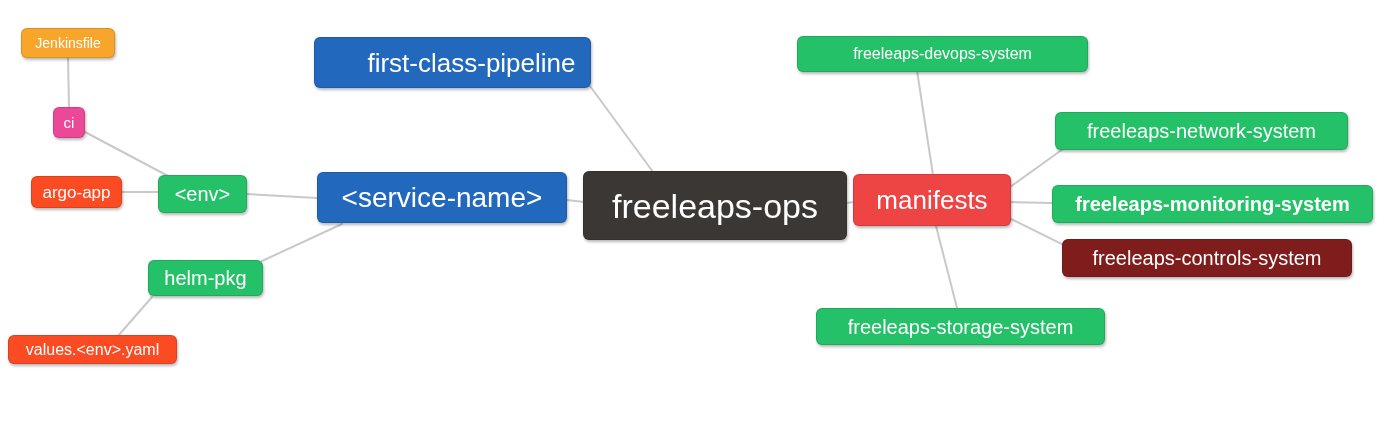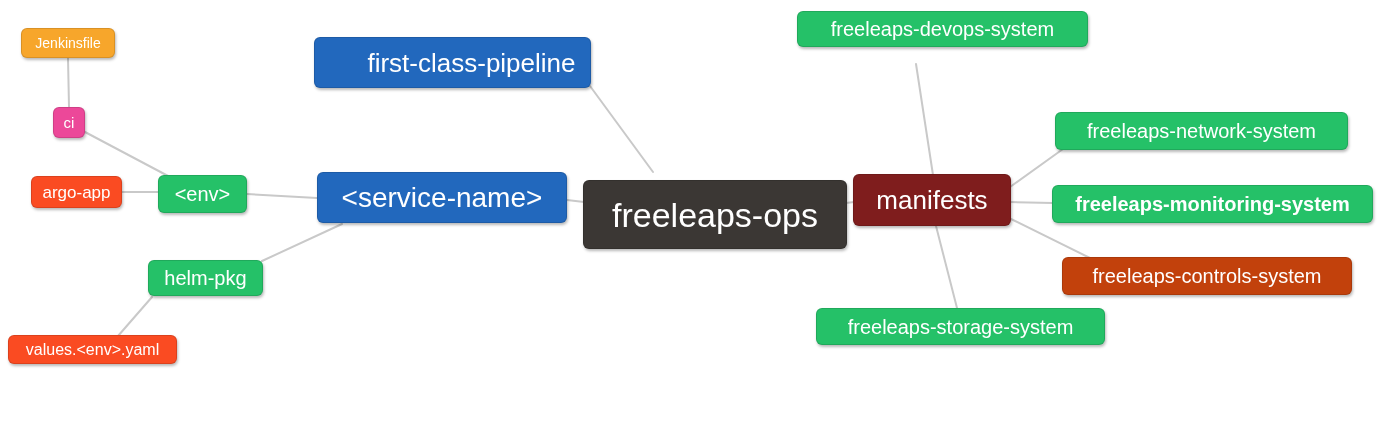--- a/index.html
+++ b/index.html
@@ -69,21 +69,21 @@
   </svg>
 
   <div class="node" style="left: 21px; top: 28px; width: 94px; height: 30px; font-size: 14px; background-color: rgb(247, 166, 43);">Jenkinsfile</div>
   <div class="node" style="left: 53px; top: 107px; width: 32px; height: 31px; font-size: 15px; background-color: #ec4899;">ci</div>
   <div class="node" style="left: 31px; top: 176px; width: 91px; height: 32px; font-size: 17px; background-color: rgb(250, 75, 34);">argo-app</div>
   <div class="node" style="left: 158px; top: 175px; width: 89px; height: 38px; font-size: 20px; background-color: rgb(37, 193, 104);">&lt;env&gt;</div>
   <div class="node" style="left: 148px; top: 260px; width: 115px; height: 36px; font-size: 20px; background-color: rgb(37, 193, 104);">helm-pkg</div>
   <div class="node" style="left: 8px; top: 335px; width: 169px; height: 29px; font-size: 16px; background-color: rgb(250, 75, 34);">values.&lt;env&gt;.yaml</div>
   <div class="node" style="left: 314px; top: 37px; width: 277px; height: 51px; font-size: 26px; background-color: rgb(34, 104, 189); padding-left: 44px;">first-class-pipeline</div>
   <div class="node" style="left: 317px; top: 172px; width: 250px; height: 51px; font-size: 28px; background-color: rgb(34, 104, 189);">&lt;service-name&gt;</div>
-  <div class="node" style="left: 583px; top: 180px; width: 264px; height: 69px; font-size: 34px; background-color: rgb(59, 55, 52);">freeleaps-ops</div>
-  <div class="node" style="left: 853px; top: 174px; width: 158px; height: 52px; font-size: 26px; background-color: #7f1d1d;">manifests</div>
-  <div class="node" style="left: 797px; top: 11px; width: 291px; height: 36px; font-size: 20px; background-color: rgb(37, 193, 104);">freeleaps-devops-system</div>
+  <div class="node" style="left: 583px; top: 171px; width: 264px; height: 69px; font-size: 34px; background-color: rgb(59, 55, 52);">freeleaps-ops</div>
+  <div class="node" style="left: 853px; top: 174px; width: 158px; height: 52px; font-size: 26px; background-color: #ef4444;">manifests</div>
+  <div class="node" style="left: 797px; top: 36px; width: 291px; height: 36px; font-size: 16px; background-color: rgb(37, 193, 104);">freeleaps-devops-system</div>
   <div class="node" style="left: 1055px; top: 112px; width: 293px; height: 38px; font-size: 20px; background-color: rgb(37, 193, 104);">freeleaps-network-system</div>
   <div class="node" style="left: 1052px; top: 185px; width: 321px; height: 38px; font-size: 20px; background-color: rgb(37, 193, 104); font-weight: bold;">freeleaps-monitoring-system</div>
-  <div class="node" style="left: 1062px; top: 257px; width: 290px; height: 38px; font-size: 20px; background-color: #c2410c;">freeleaps-controls-system</div>
+  <div class="node" style="left: 1062px; top: 239px; width: 290px; height: 38px; font-size: 20px; background-color: #7f1d1d;">freeleaps-controls-system</div>
   <div class="node" style="left: 816px; top: 308px; width: 289px; height: 37px; font-size: 20px; background-color: rgb(37, 193, 104);">freeleaps-storage-system</div>
 
 </div>
 
 </body></html>

